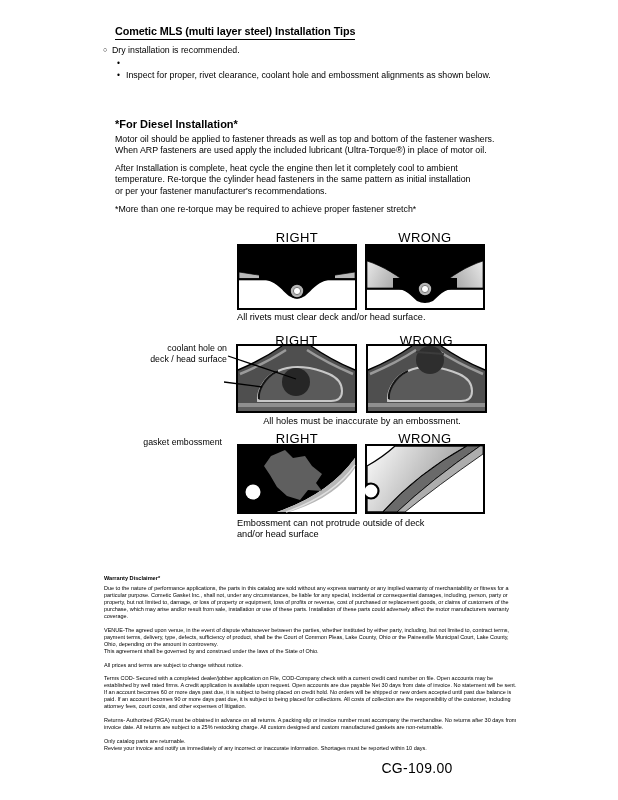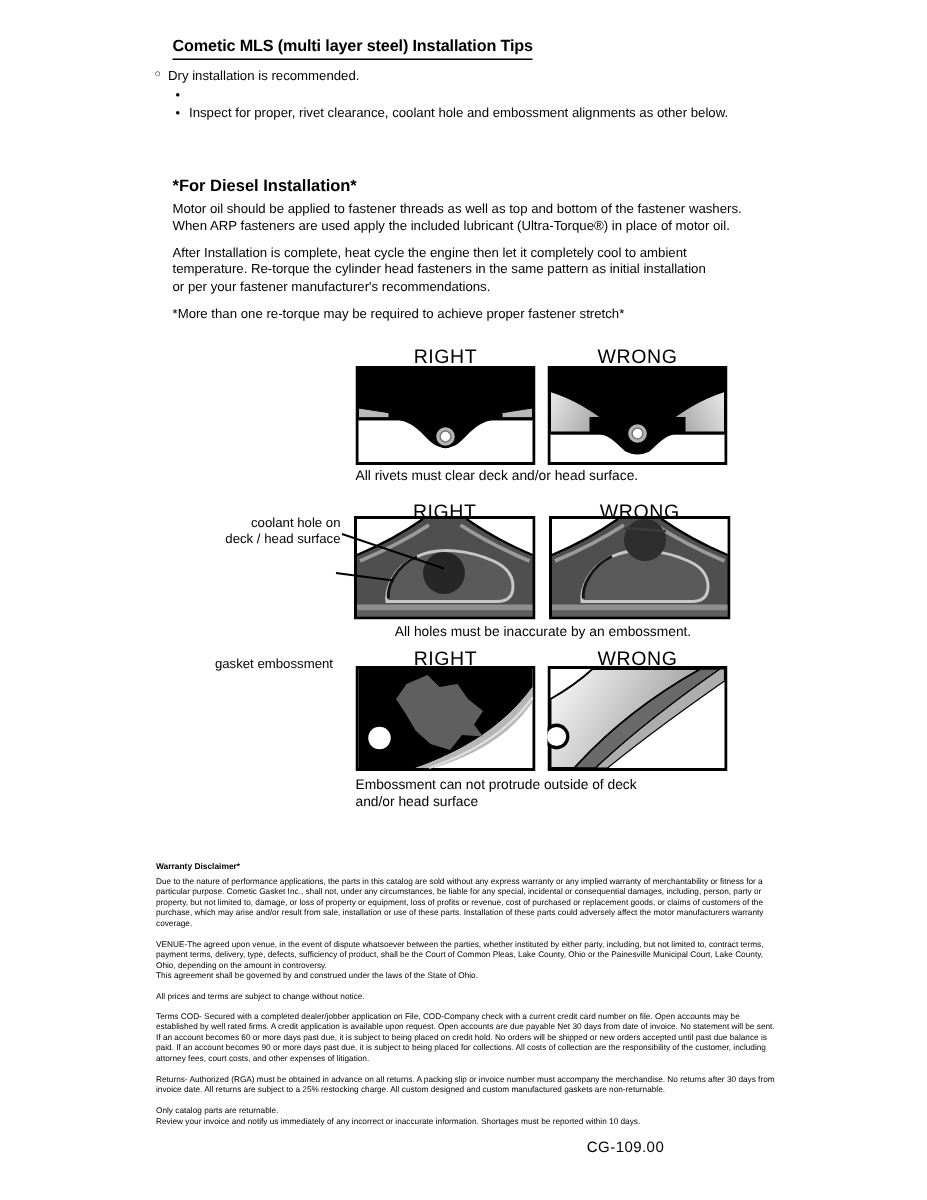--- a/index.html
+++ b/index.html
@@ -27,38 +27,38 @@
   .fnote{left:115px;top:204px;font-size:8.8px;}
   
   .rw-label{font-size:13px;letter-spacing:0.4px;text-align:center;width:120px;}
   .caption{font-size:9.2px;line-height:10.8px;white-space:pre-line;}
   .panel{display:block;}
   .callout{font-size:8.8px;line-height:10.6px;text-align:right;white-space:pre-line;}
   
   .warranty{left:104px;top:575px;width:413px;font-size:5.5px;line-height:6.9px;}
   .warranty h4{margin:0 0 3.5px 0;font-size:5.6px;}
   .warranty p{margin:0 0 7px 0;white-space:pre-line;}
-  .doc-num{left:337px;top:760px;width:160px;text-align:center;font-size:10px;letter-spacing:0.3px;}
+  .doc-num{left:337px;top:760px;width:160px;text-align:center;font-size:14px;letter-spacing:0.3px;}
 </style>
 </head>
 <body>
 
 <div class="abs doc-title">Cometic MLS (multi layer steel) Installation Tips</div>
 
 <div class="abs tips">
   <div class="tip-row">
     <span class="marker">○</span>
     <span>Dry installation is recommended.</span>
   </div>
   <div class="tip-row sub">
     <span class="marker">•</span>
   </div>
   <div class="tip-row sub">
     <span class="marker">•</span>
-    <span>Inspect for proper, rivet clearance, coolant hole and embossment alignments as other below.</span>
+    <span>Inspect for proper, rivet clearance, coolant hole and embossment alignments as shown below.</span>
   </div>
 </div>
 
 <div class="abs diesel-head">*For Diesel Installation*</div>
 <div class="abs para p1">Motor oil should be applied to fastener threads as well as top and bottom of the fastener washers.
 When ARP fasteners are used apply the included lubricant (Ultra-Torque®) in place of motor oil.</div>
 <div class="abs para p2">After Installation is complete, heat cycle the engine then let it completely cool to ambient
 temperature. Re-torque the cylinder head fasteners in the same pattern as initial installation
 or per your fastener manufacturer's recommendations.</div>
 <div class="abs fnote">*More than one re-torque may be required to achieve proper fastener stretch*</div>

